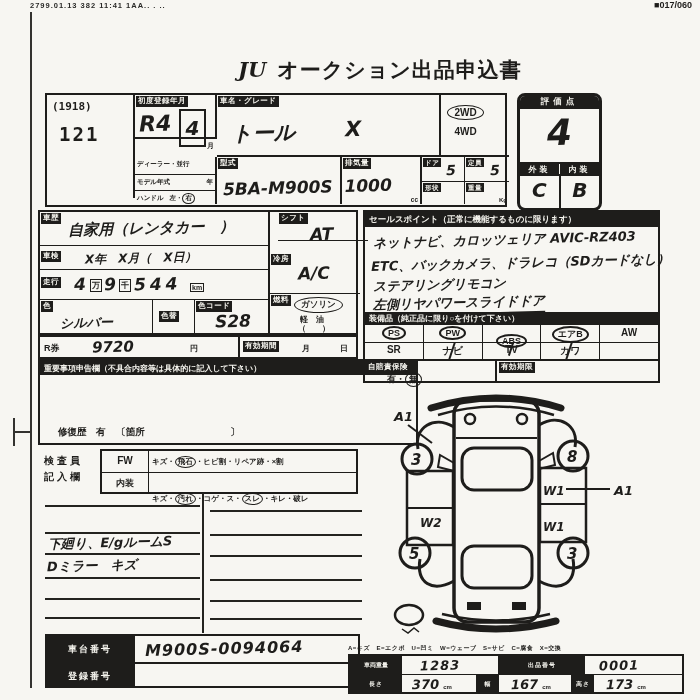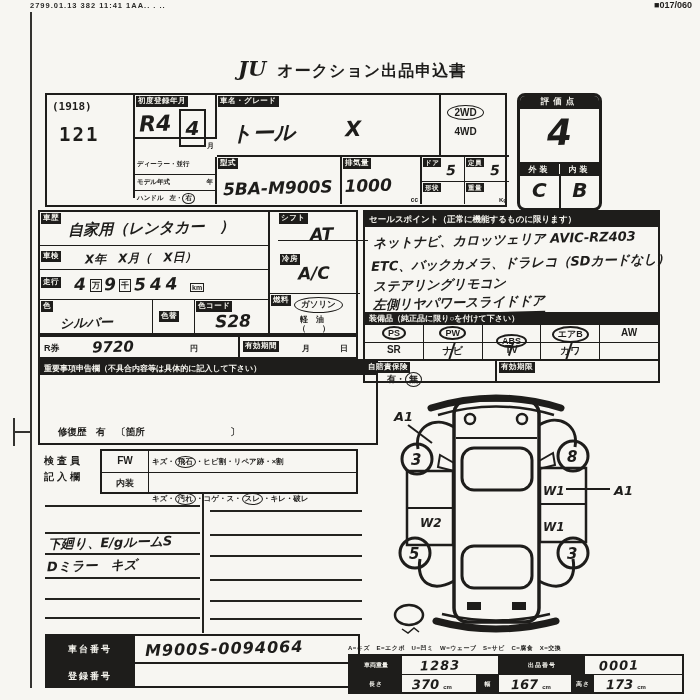--- a/index.html
+++ b/index.html
@@ -31,21 +31,21 @@
 
   <div class="abs" style="left:30px;top:1px;font-size:7.5px;font-weight:bold;letter-spacing:1px;color:#2a2a28;">2799.01.13 382 11:41 1AA.. . ..</div>
   <div class="abs" style="right:8px;top:0;font-size:9px;font-weight:bold;"><span>■</span><span>017/060</span></div>
 
   <div class="abs" style="left:30px;top:12px;width:2px;height:676px;background:#33322f;"></div>
   <div class="abs" style="left:13px;top:418px;width:2px;height:28px;background:#33322f;"></div>
   <div class="abs" style="left:13px;top:431px;width:17px;height:2px;background:#33322f;"></div>
 
   <div class="abs" style="left:238px;top:56px;display:flex;align-items:baseline;gap:11px;">
     <span style="font-family:'DejaVu Serif',serif;font-style:italic;font-weight:bold;font-size:21px;">JU</span>
-    <span style="font-size:16px;font-weight:bold;letter-spacing:1px;">オークション出品申込書</span>
+    <span style="font-size:21px;font-weight:bold;letter-spacing:1px;">オークション出品申込書</span>
   </div>
 
   <div class="box" style="left:45px;top:93px;width:462px;height:114px;">
 
     <div class="cell" style="left:0;top:0;width:88px;height:103px;border-right:2px solid var(--ink);">
       <div style="position:absolute;left:5px;top:5px;font-size:11px;font-weight:bold;font-family:'DejaVu Sans Mono',monospace;">(1918)</div>
       <div style="position:absolute;left:12px;top:28px;font-size:19px;font-weight:bold;letter-spacing:2px;font-family:'DejaVu Sans Mono',monospace;">121</div>
     </div>
 
     <div class="cell" style="left:88px;top:0;width:82px;height:44px;border-right:2px solid var(--ink);border-bottom:2px solid var(--ink);">
@@ -147,21 +147,21 @@
         <span class="hw" style="position:absolute;left:20px;top:11px;font-size:17px;">S28</span>
       </div>
     </div>
 
     <div class="cell" style="left:230px;top:0;width:90px;height:122px;">
       <div class="cell" style="left:8px;top:0;width:90px;height:29px;border-bottom:1.5px solid var(--ink);">
         <span class="chip" style="position:absolute;left:1px;top:1px;">シフト</span>
         <span class="hw" style="position:absolute;left:32px;top:12px;font-size:17px;">AT</span>
       </div>
       <div class="cell" style="left:0;top:41px;width:90px;height:41px;border-bottom:1.5px solid var(--ink);">
-        <span class="chip" style="position:absolute;left:1px;top:1px;margin-left:9px;">冷房</span>
+        <span class="chip" style="position:absolute;left:1px;top:1px;">冷房</span>
         <span class="hw" style="position:absolute;left:28px;top:10px;font-size:17px;">A/C</span>
       </div>
       <div class="cell" style="left:0;top:82px;width:90px;height:40px;">
         <span class="chip" style="position:absolute;left:1px;top:1px;">燃料</span>
         <span class="circ" style="position:absolute;left:24px;top:3px;font-size:8.5px;font-weight:bold;padding:1px 6px;">ガソリン</span>
         <span style="position:absolute;left:30px;top:20px;font-size:8px;font-weight:bold;">軽　油</span>
         <span style="position:absolute;left:28px;top:29px;font-size:8px;font-weight:bold;">（　　）</span>
       </div>
     </div>
   </div>
@@ -169,21 +169,21 @@
   <div class="box" style="left:38px;top:335px;width:320px;height:24px;border-width:2px;">
     <span style="position:absolute;left:4px;top:5px;font-size:9px;font-weight:bold;">R券</span>
     <span class="hw" style="position:absolute;left:52px;top:1px;font-size:15px;">9720</span>
     <span style="position:absolute;left:150px;top:6px;font-size:8px;font-weight:bold;">円</span>
     <div style="position:absolute;left:198px;top:0;bottom:0;width:2px;background:var(--ink);"></div>
     <span class="chip" style="position:absolute;left:203px;top:4px;">有効期間</span>
     <span style="position:absolute;left:262px;top:6px;font-size:8px;font-weight:bold;">月</span>
     <span style="position:absolute;left:300px;top:6px;font-size:8px;font-weight:bold;">日</span>
   </div>
 
-  <div class="box" style="left:38px;top:359px;width:340px;height:86px;">
+  <div class="box" style="left:38px;top:359px;width:380px;height:86px;">
     <div class="bar" style="height:14px;font-size:8px;padding:2px 4px 0;letter-spacing:0;">重要事項申告欄（不具合内容等は具体的に記入して下さい）</div>
     <div style="position:absolute;left:18px;bottom:4px;font-size:9.5px;font-weight:bold;">
       <span>修復歴　有</span>
       <span style="margin-left:8px;">〔箇所　　　　　　　　　〕</span>
     </div>
   </div>
 
   <div class="abs" style="left:44px;top:453px;font-size:10px;font-weight:bold;letter-spacing:3px;line-height:1.6;">
     <div>検査員</div>
     <div>記入欄</div>

